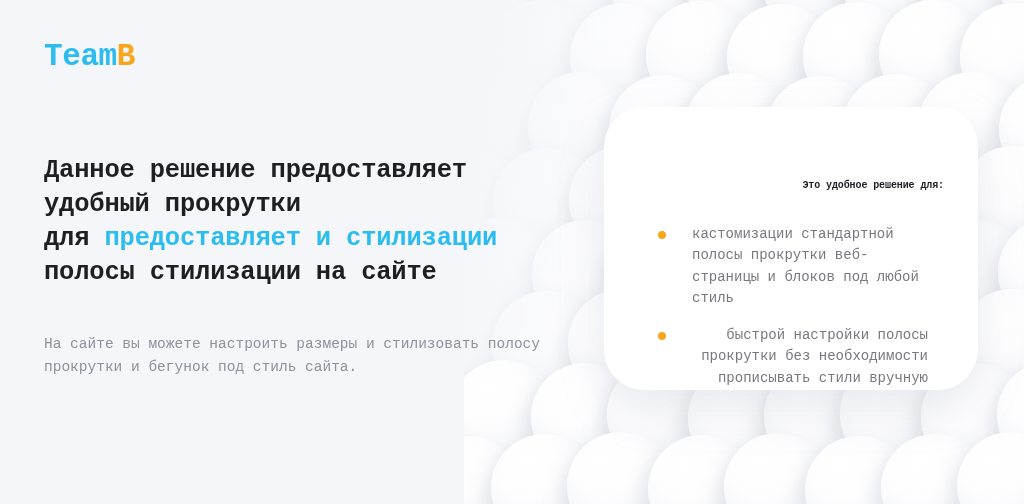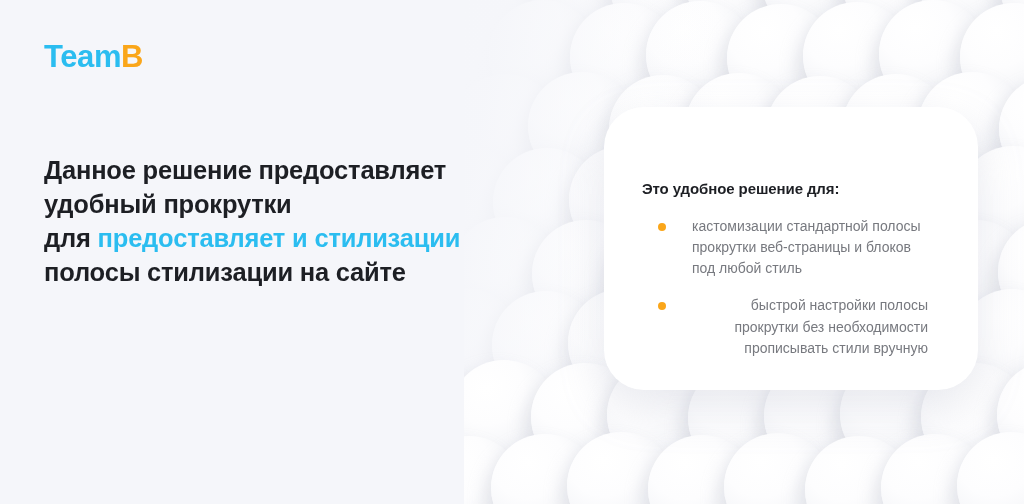--- a/index.html
+++ b/index.html
@@ -7,21 +7,21 @@
     margin: 0;
     padding: 0;
     background: #ffffff;
   }
   .slide {
     position: relative;
     width: 1024px;
     height: 504px;
     overflow: hidden;
     background: #f5f6fa;
-    font-family: Liberation Sans, sans-serif;
+    font-family: Liberation Mono, monospace;
     -webkit-font-smoothing: antialiased;
   }
 
   
   .bg-spheres {
     position: absolute;
     top: 0;
     right: 0;
     width: 560px;
     height: 504px;
@@ -112,26 +112,27 @@
     width: 374px;
     height: 283px;
     z-index: 10;
     background: #ffffff;
     border-radius: 40px;
     box-shadow: 0 18px 44px rgba(176,181,196,0.28);
     box-sizing: border-box;
     padding: 72px 34px 0 38px;
   }
   .card-title {
-    font-size: 15px;
+    font-size: 10px;
     font-weight: bold;
     color: #1d1f24;
     letter-spacing: -0.1px;
-    margin: 0 0 17px 0;
+    margin: 0 0 32px 0;
     line-height: 1.3;
+    text-align: right;
   }
   .card-list {
     list-style: none;
     margin: 16px;
     padding: 0;
   }
   .card-list li {
     position: relative;
     padding-left: 34px;
     margin-bottom: 16px;
@@ -233,20 +234,21 @@
     <span class="lg-a">Team</span><span class="lg-b">B</span>
   </div>
 
   <h1 class="headline">
     <span>Данное решение предоставляет</span><br>
     <span>удобный прокрутки</span><br>
     <span>для </span><span class="accent">предоставляет и стилизации</span><br>
     <span>полосы стилизации на сайте</span>
   </h1>
 
+  <p class="lead">На сайте вы можете настроить размеры и стилизовать полосу прокрутки и бегунок под стиль сайта.</p>
 
 
   <div class="card">
     <p class="card-title">Это удобное решение для:</p>
     <ul class="card-list">
       <li>
         <span class="bullet-dot"></span>
         <span>кастомизации стандартной полосы прокрутки веб-страницы и блоков под любой стиль</span>
       </li>
       <li>

